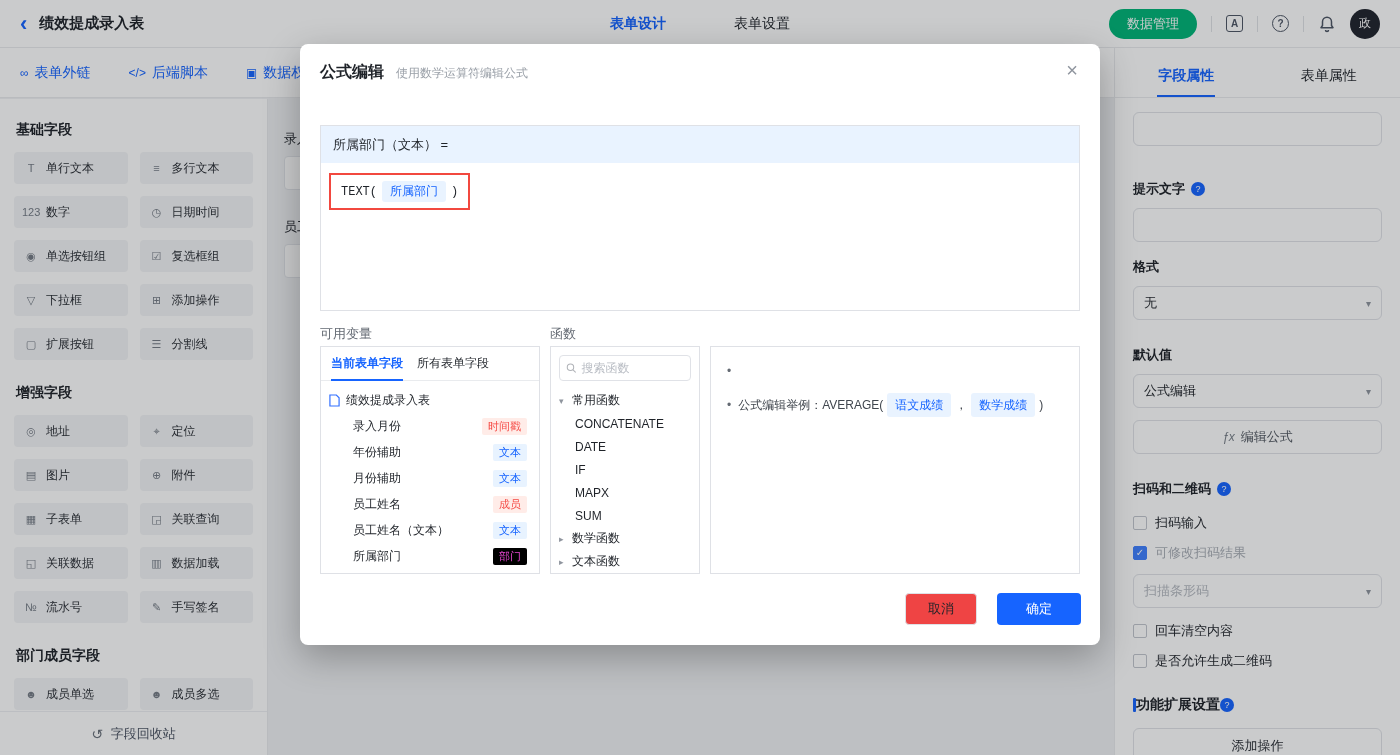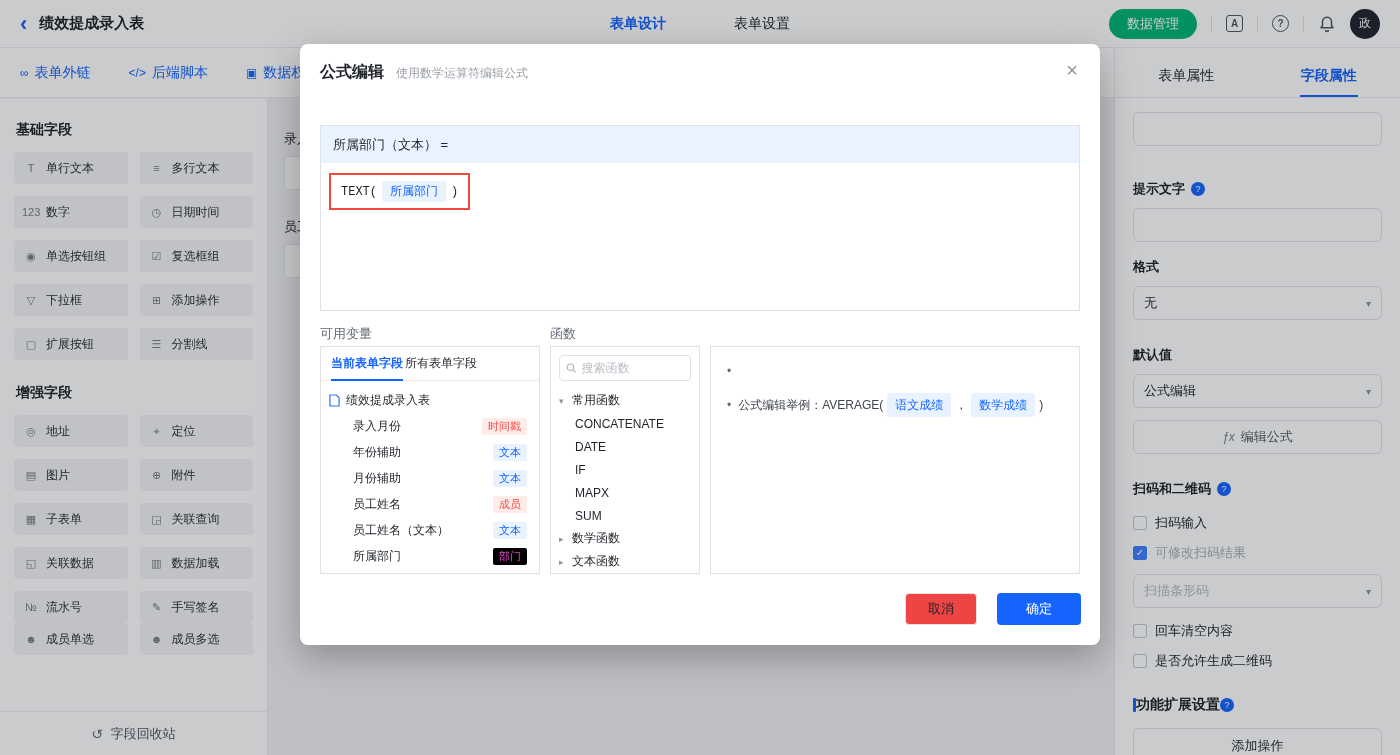--- a/index.html
+++ b/index.html
@@ -78,21 +78,21 @@
   .modal-sub { font-size:12px; color:#9aa0a8; margin-left:12px; }
   .modal-close { position:absolute; right:22px; top:16px; font-size:20px; color:#8f959e; cursor:pointer; line-height:1; }
   .formula-box { position:absolute; left:20px; right:20px; top:81px; height:186px; border:1px solid #dfe1e6; }
   .formula-head { height:37px; background:#e9f3ff; display:flex; align-items:center; padding:0 12px; font-size:13px; color:#1f2329; }
   .formula-body { padding:10px 8px; cursor:text; }
   .formula-expr { display:inline-flex; align-items:center; gap:5px; border:2px solid #f2483f; padding:6px 10px; }
   .fn-name { font-family:"Liberation Mono","DejaVu Sans Mono",monospace; font-size:12px; color:#1f2329; }
   .var-tag-inline { background:#e9f3ff; color:#1664ff; font-size:12px; padding:2px 8px; border-radius:3px; cursor:pointer; }
   .panel-label { position:absolute; font-size:13px; color:#646a73; }
   .vars-panel { position:absolute; left:20px; top:302px; width:220px; height:228px; border:1px solid #dfe1e6; overflow:hidden; }
-  .vars-tabs { height:34px; display:flex; align-items:stretch; gap:2px; padding:0 10px; border-bottom:1px solid #e9ebee;font-family:Liberation Serif, serif; }
+  .vars-tabs { height:34px; display:flex; align-items:stretch; gap:14px; padding:0 10px; border-bottom:1px solid #e9ebee;font-family:Liberation Serif, serif; }
   .vars-tab { font-size:12px; color:#1f2329; display:flex; align-items:center; position:relative; cursor:pointer; }
   .vars-tab.active { color:#1664ff; font-weight:600; }
   .vars-tab.active::after { content:""; position:absolute; bottom:-1px; left:0; right:0; height:2px; background:#1664ff; }
   .vars-tree { padding:7px 8px; font-size:12px; }
   .tree-root { display:flex; align-items:center; gap:6px; height:25px; color:#1f2329; cursor:pointer; }
   .tree-row { display:flex; align-items:center; justify-content:space-between; height:26px; padding-left:24px; padding-right:4px; cursor:pointer; }
   .tree-name { color:#1f2329; white-space:nowrap; overflow:hidden; }
   .tag { font-size:11px; padding:1px 6px; border-radius:2px; flex:none; }
   .tag.red { background:#ffece8; color:#f54a45; }
   .tag.blue { background:#e8f3ff; color:#1664ff; }
@@ -246,20 +246,21 @@
     <div class="field-item">
         <span class="field-ico">№</span>
         <span>流水号</span>
       </div>
     <div class="field-item">
         <span class="field-ico">✎</span>
         <span>手写签名</span>
       </div>
   </div>
 
+  <div class="side-title" style="margin-top:24px">部门成员字段</div>
   <div class="grid">
     <div class="field-item">
         <span class="field-ico">☻</span>
         <span>成员单选</span>
       </div>
     <div class="field-item">
         <span class="field-ico">☻</span>
         <span>成员多选</span>
       </div>
   </div>
@@ -272,22 +273,22 @@
 
 <main class="canvas">
   <div class="canvas-label">录入月份</div>
   <div class="canvas-input"></div>
   <div class="canvas-label">员工姓名</div>
   <div class="canvas-input"></div>
 </main>
 
 <aside class="props">
   <div class="props-tabs">
+    <div class="props-tab active">字段属性</div>
     <div class="props-tab">表单属性</div>
-    <div class="props-tab active">字段属性</div>
   </div>
   <div class="props-body">
     <div class="p-input"></div>
 
     <div class="p-label mt34">
       <span>提示文字</span>
       <span class="q-icon">?</span>
     </div>
     <div class="p-input mt10"></div>
 

